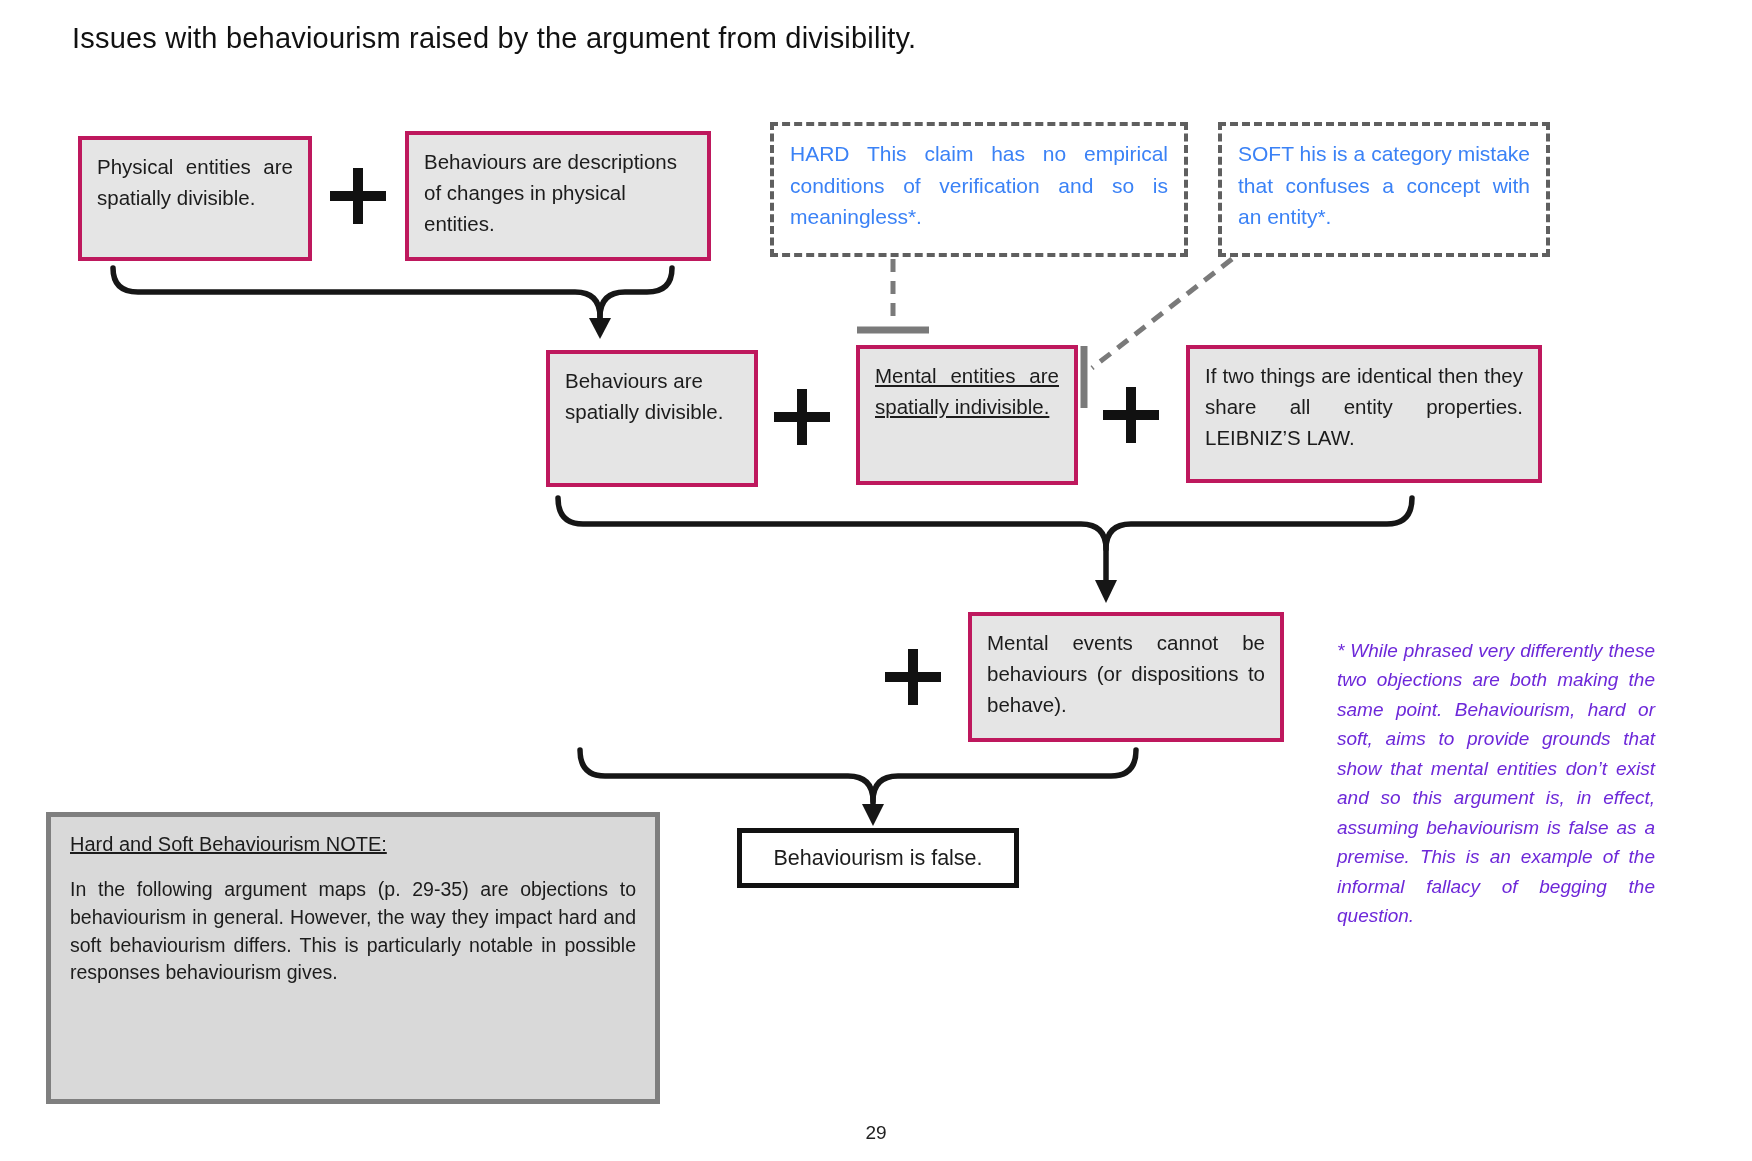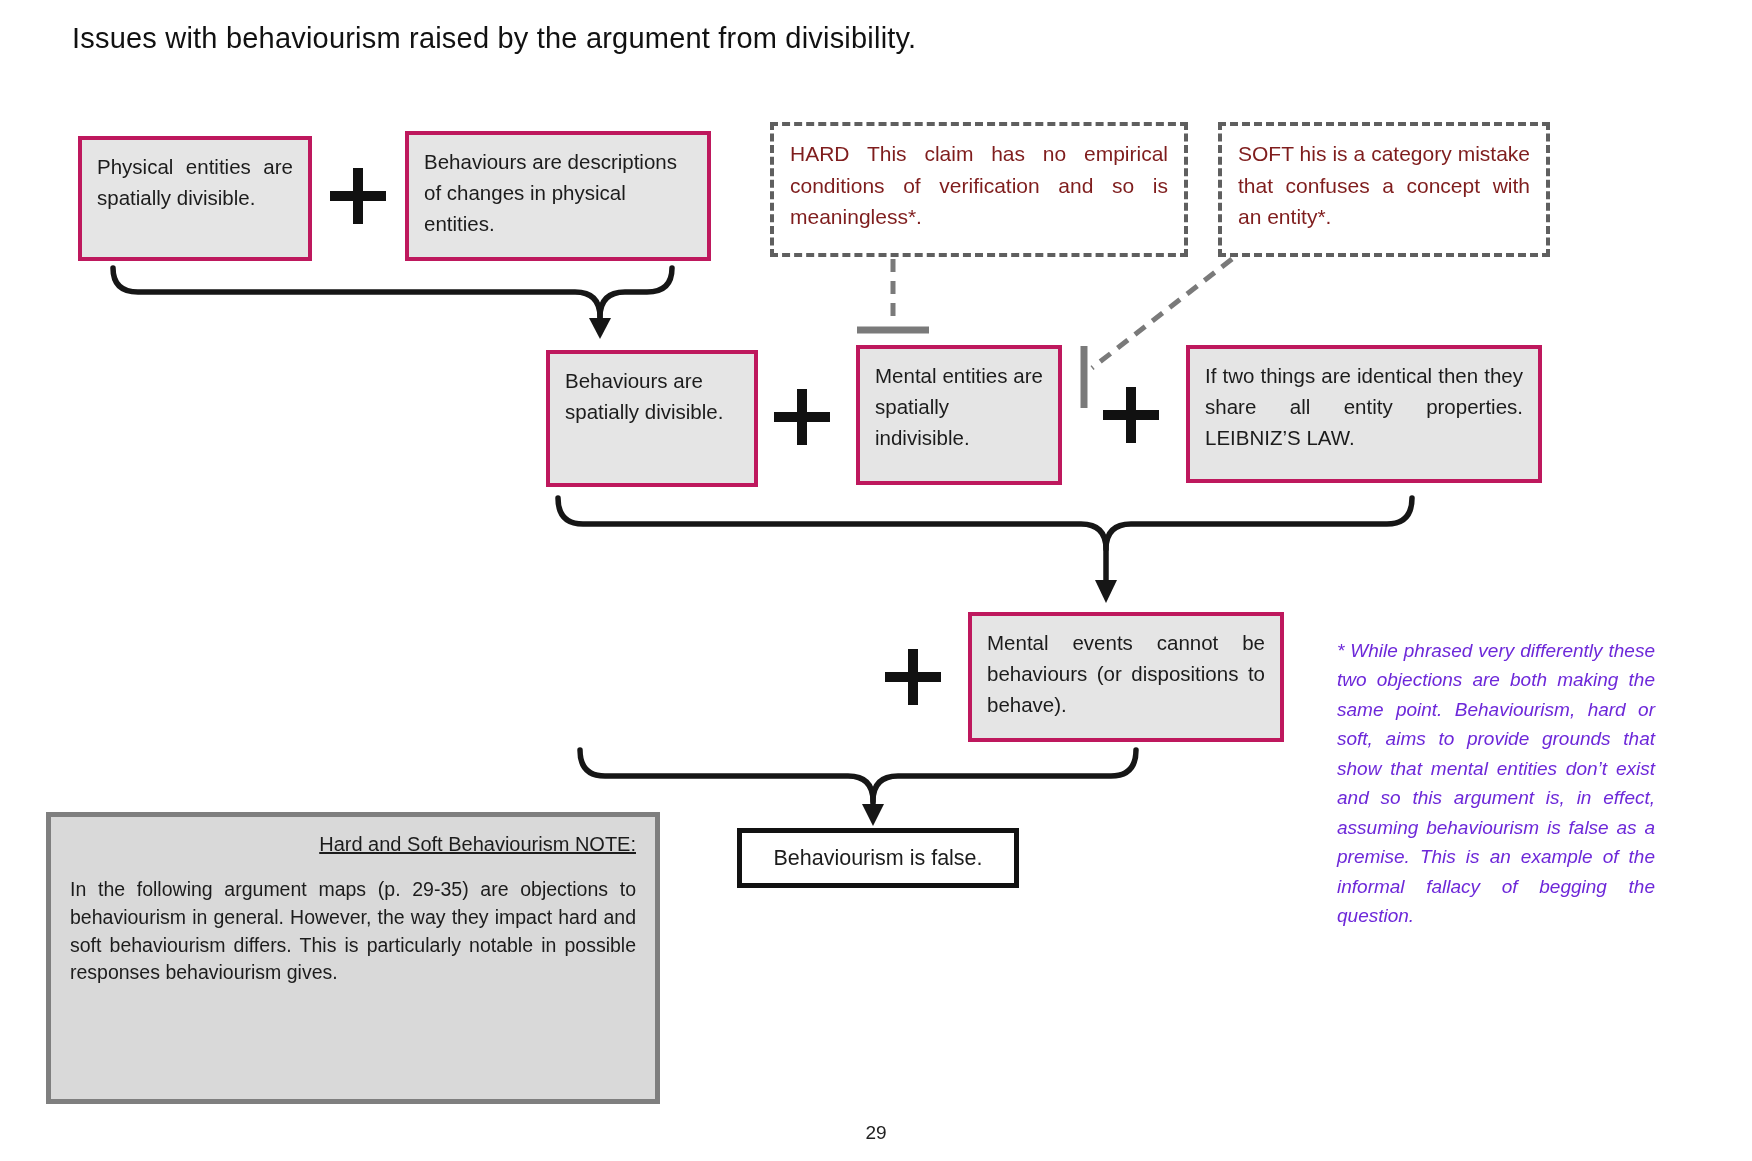--- a/index.html
+++ b/index.html
@@ -26,21 +26,21 @@
     -moz-text-align-last:left;
   }
   .abox.left{text-align:left;}
   .dashedbox{
     position:absolute;
     border:4px dashed #5f5f5f;
     background:#fff;
     box-sizing:border-box;
     padding:12px 16px;
     font-size:21px;line-height:1.5;
-    color:#7f1d1d;
+    color:#3b82f6;
     text-align:justify;text-align-last:left;
     -moz-text-align-last:left;
   }
   .conclusion{
     position:absolute;
     border:5px solid #111;
     box-sizing:border-box;
     display:flex;align-items:center;justify-content:center;
     font-size:21.5px;
   }
@@ -49,21 +49,21 @@
   .plus::after{content:"";position:absolute;top:0;bottom:0;left:50%;margin-left:-5px;width:10px;background:#111;}
   .notebox{
     position:absolute;
     left:46px;top:812px;width:614px;height:292px;
     background:#d9d9d9;
     border:5px solid #7f7f7f;
     box-sizing:border-box;
     padding:13px 19px;
     font-size:19.5px;line-height:1.42;
   }
-  .notebox .heading{text-decoration:underline;margin:0 0 18px 0;font-size:20px;text-align:right;}
+  .notebox .heading{text-decoration:underline;margin:0 0 18px 0;font-size:20px;}
   .notebox p{margin:0 0 18px 0;text-align:justify;text-align-last:left;-moz-text-align-last:left;}
   .footnote{
     position:absolute;
     left:1337px;top:636px;width:318px;
     font-style:italic;
     font-size:19px;line-height:1.55;
     text-align:justify;text-align-last:left;-moz-text-align-last:left;
     color:#6d28d9;
   }
   .pagenum{
@@ -86,21 +86,21 @@
   <div class="abox left" style="left:405px;top:131px;width:306px;height:130px;">Behaviours are descriptions of changes in physical entities.</div>
 
   <div class="dashedbox" style="left:770px;top:122px;width:418px;height:135px;">HARD This claim has no empirical conditions of verification and so is meaningless*.</div>
 
   <div class="dashedbox" style="left:1218px;top:122px;width:332px;height:135px;">SOFT his is a category mistake that confuses a concept with an entity*.</div>
 
   <div class="abox left" style="left:546px;top:350px;width:212px;height:137px;">Behaviours are spatially divisible.</div>
 
   <div class="plus" style="left:774px;top:389px;"></div>
 
-  <div class="abox" style="left:856px;top:345px;width:206px;height:140px;">Mental entities are spatially indivisible.</div>
+  <div class="abox" style="left:856px;top:345px;width:222px;height:140px;text-decoration:underline;">Mental entities are spatially indivisible.</div>
 
   <div class="plus" style="left:1103px;top:387px;"></div>
 
   <div class="abox" style="left:1186px;top:345px;width:356px;height:138px;">If two things are identical then they share all entity properties. LEIBNIZ’S LAW.</div>
 
 
   <div class="plus" style="left:885px;top:649px;"></div>
 
   <div class="abox" style="left:968px;top:612px;width:316px;height:130px;">Mental events cannot be behaviours (or dispositions to behave).</div>
 

